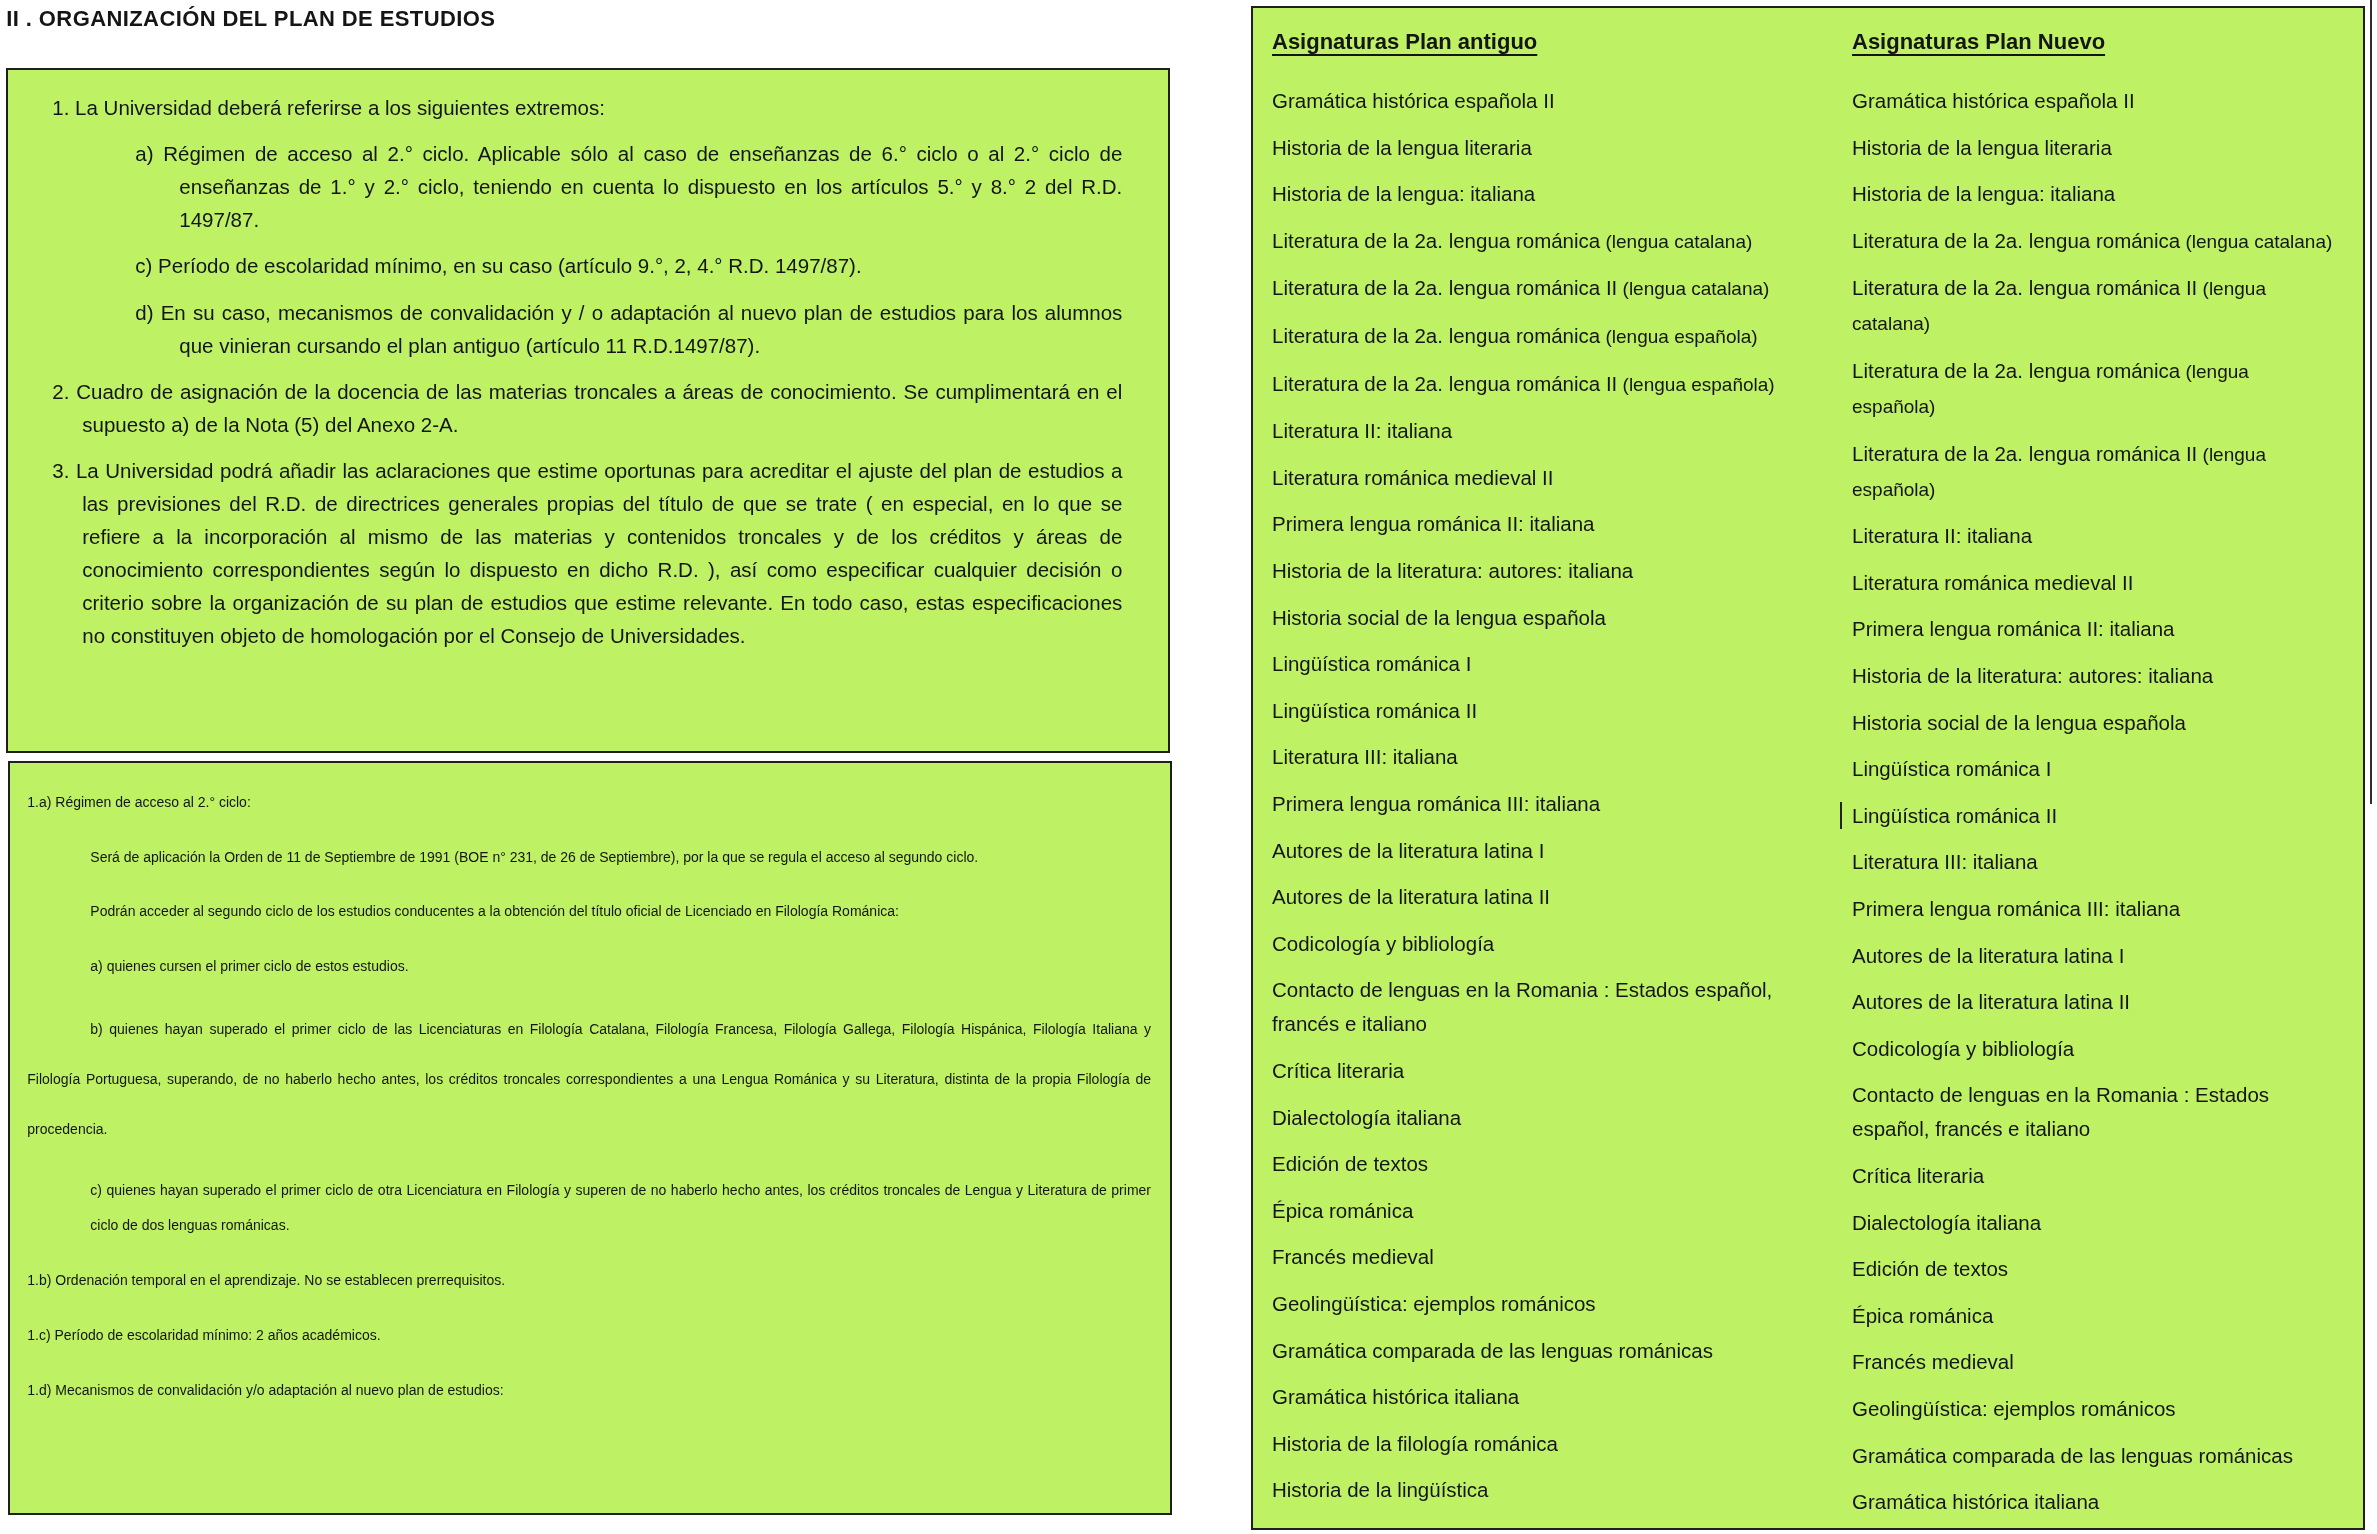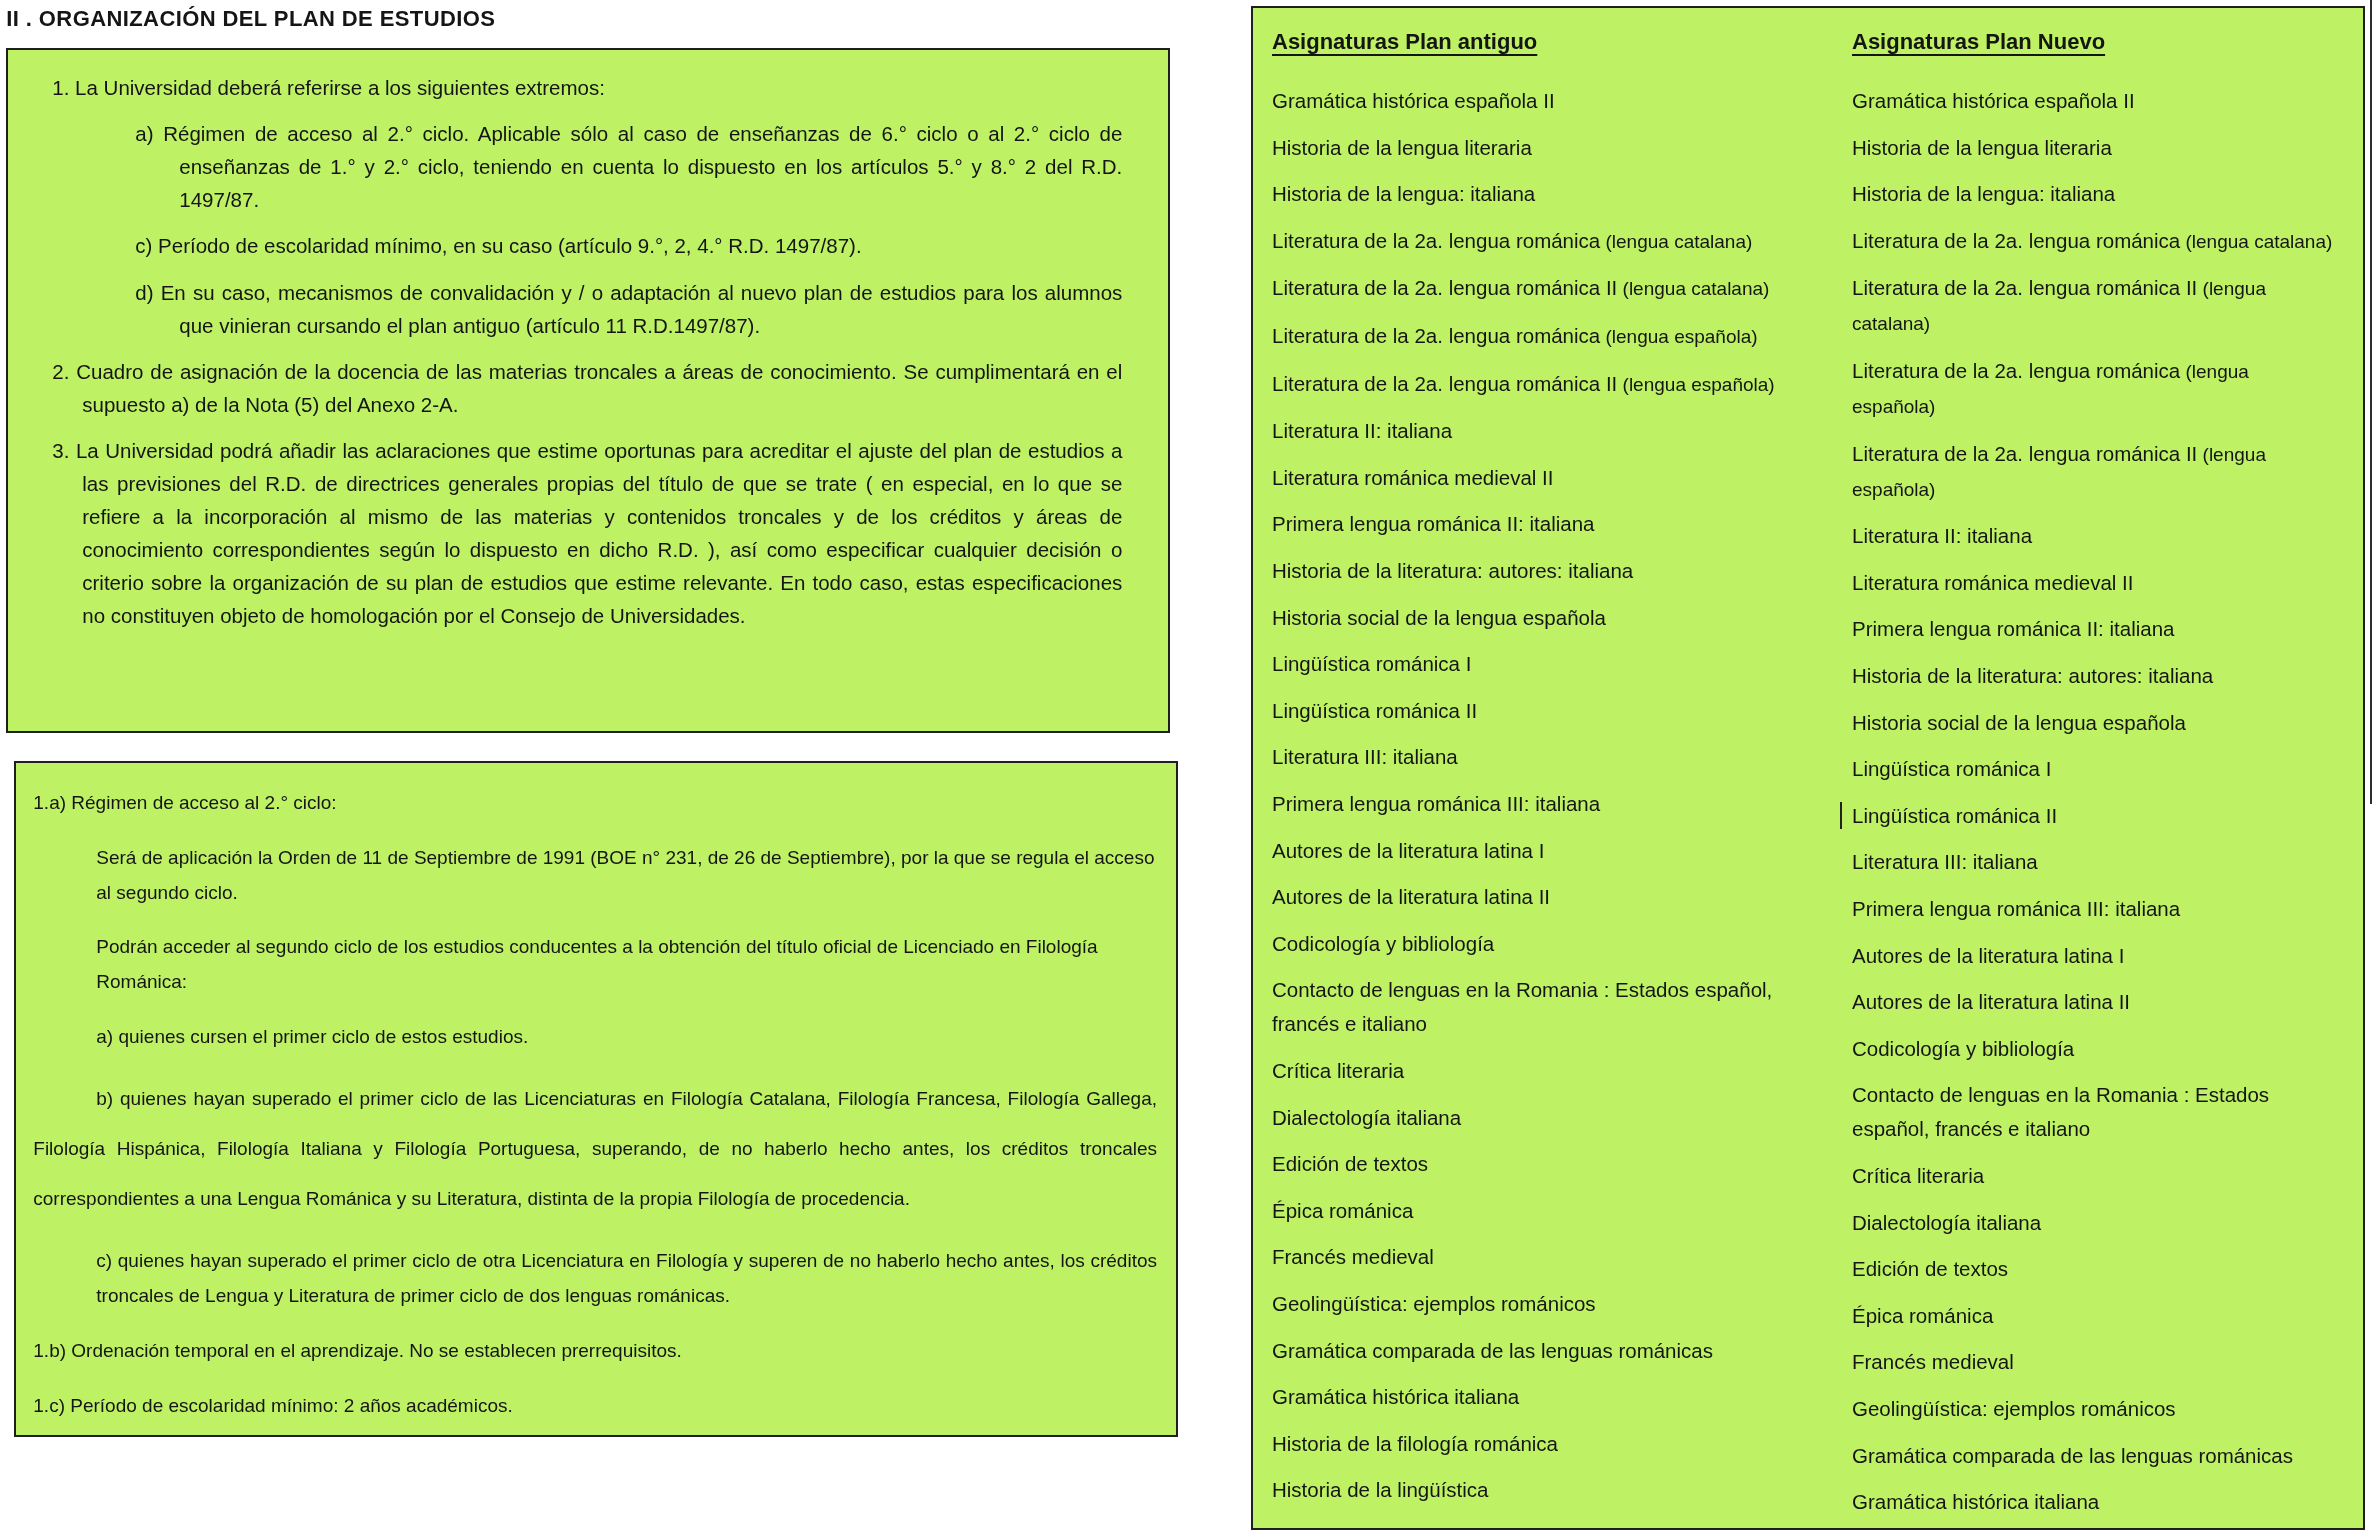--- a/index.html
+++ b/index.html
@@ -11,32 +11,32 @@
   }
   .doc-title {
     position: absolute; left: 6.3px; top: 6.3px; width: 1164px;
     text-align: left; font-size: 22px; font-weight: bold; letter-spacing: 0.4px;
   }
   .box {
     position: absolute; border: 2.4px solid #1f1f1f; background: #bef264; box-sizing: border-box;
   }
   
   #box1 {
-    left: 6.3px; top: 48px; width: 1164px; height: 685px;
+    left: 6.3px; top: 68px; width: 1164px; height: 685px;
     padding: 20.5px 46px 14px 44px;
     font-size: 20.5px; line-height: 33px; overflow: hidden;
   }
   #box1 p { margin: 0 0 13.4px 0; text-align: justify; }
   #box1 .hang1 { padding-left: 30px; text-indent: -30px; }
   #box1 .sub   { margin-left: 83px; padding-left: 44px; text-indent: -44px; }
   
   #box2 {
-    left: 14px; top: 761px; width: 1164px; height: 676px;
+    left: 8px; top: 761px; width: 1164px; height: 754px;
     padding: 22px 19px 12.6px 17.3px;
-    font-size: 19px; line-height: 35px; overflow: hidden;
+    font-size: 14px; line-height: 35px; overflow: hidden;
   }
   #box2 p { margin: 0 0 19.7px 0; }
   #box2 .ind  { margin-left: 63px; }
   #box2 .wide { text-indent: 63px; line-height: 50px; text-align: justify; }
   #box2 .just { text-align: justify; }
   
   #table-box {
     left: 1251px; top: 6.3px; width: 1114px; height: 1524px;
     padding: 17.3px 9.5px 6.3px 19px; overflow: hidden;
   }

